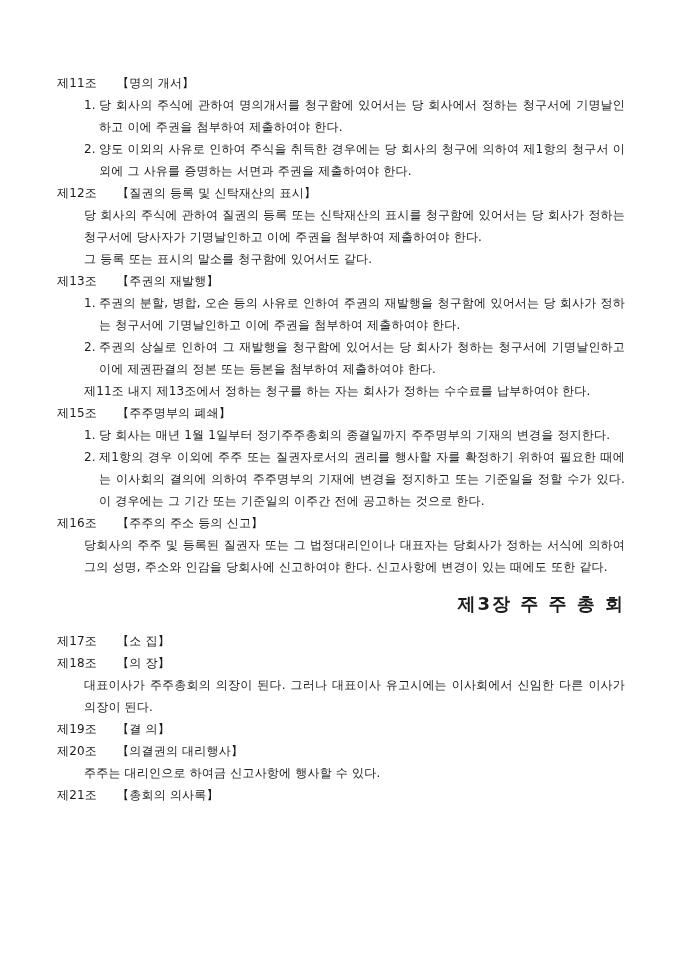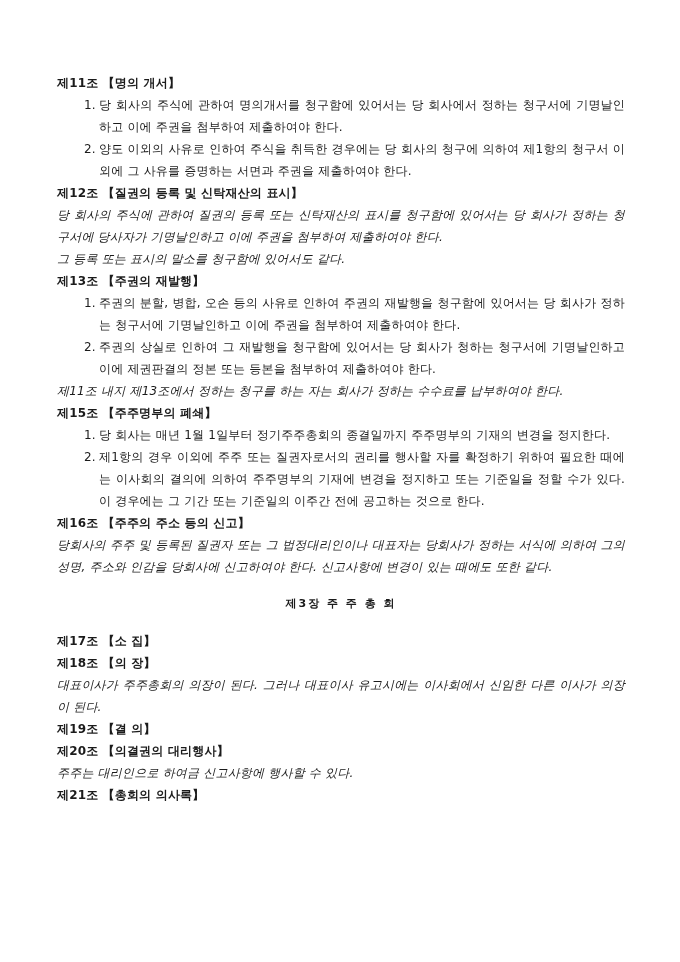--- a/index.html
+++ b/index.html
@@ -22,49 +22,48 @@
     background: #ffffff;
   }
   .doc {
     font-size: 12px;
     line-height: 22px;
     letter-spacing: 0.2px;
   }
   .article { margin: 0; }
   .article-header {
     display: flex;
-    gap: 4px;
+    gap: 20px;
     white-space: nowrap;
-    font-weight: bold;
   }
   .art-no { flex: 0 0 auto; }
   .art-title { flex: 0 0 auto; }
   .para {
+    margin-left: 27px;
     text-align: justify;
     text-align-last: left;
     word-break: break-all;
-    font-style: italic;
   }
   .item {
     display: flex;
     margin-left: 27px;
   }
   .item .num {
     flex: 0 0 15px;
   }
   .item .itext {
     flex: 1 1 auto;
     text-align: justify;
     text-align-last: left;
     word-break: break-all;
   }
   .chapter-heading {
-    text-align: center;
+    text-align: right;
     font-weight: bold;
-    font-size: 11px;
+    font-size: 18px;
     letter-spacing: 2px;
     margin: 14px 0 14px 0;
     line-height: 24px;
   }
 </style>
 </head>
 <body>
 
 <div class="page">
   <div class="doc">

